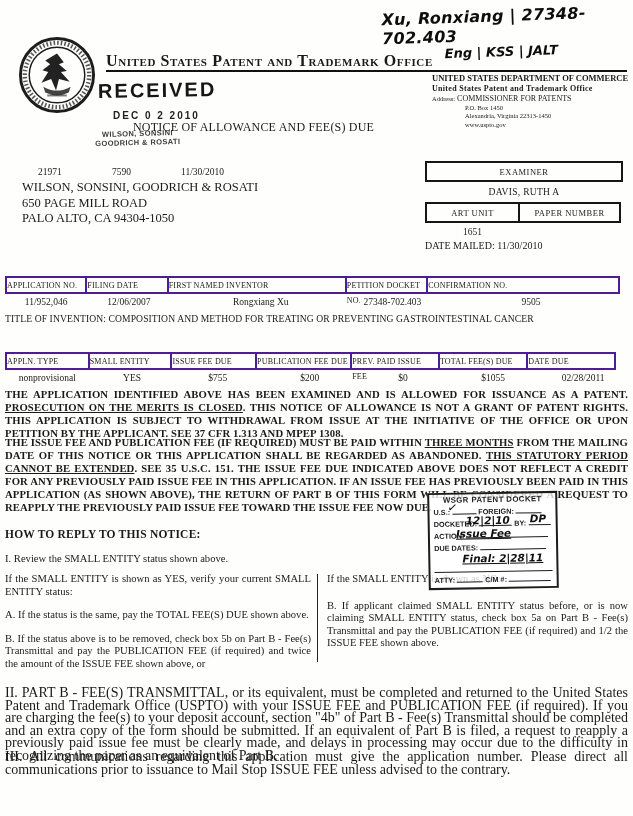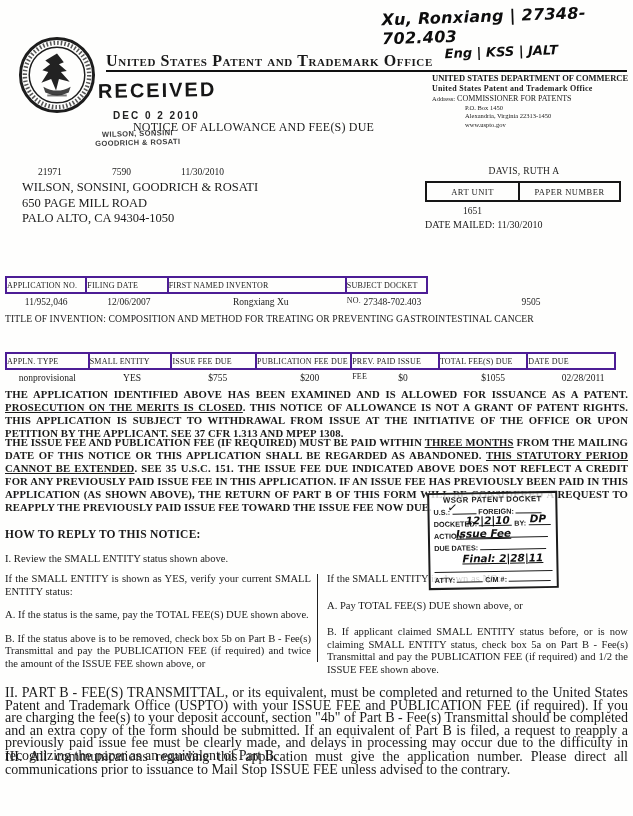--- a/index.html
+++ b/index.html
@@ -149,35 +149,37 @@
     <span class="c2">7590</span>
     <span class="c3">11/30/2010</span>
   </div>
   <div class="addressee">
     <div>WILSON, SONSINI, GOODRICH &amp; ROSATI</div>
     <div>650 PAGE MILL ROAD</div>
     <div>PALO ALTO, CA 94304-1050</div>
   </div>
 
   <div class="exam">
+    <div class="box">EXAMINER</div>
     <div class="name">DAVIS, RUTH A</div>
     <div class="row2">
       <div class="box">ART UNIT</div>
       <div class="box">PAPER NUMBER</div>
     </div>
     <div class="artval">1651</div>
     <div class="mailed">DATE MAILED: 11/30/2010</div>
   </div>
 
   <div class="tbl app-tbl">
     <div class="hrow">
       <div class="c w1">APPLICATION NO.</div>
       <div class="c w2">FILING DATE</div>
       <div class="c w3">FIRST NAMED INVENTOR</div>
-      <div class="c w4">SUBJECT DOCKET NO.</div>
+      <div class="c w4">PETITION DOCKET NO.</div>
+      <div class="c w5">CONFIRMATION NO.</div>
     </div>
     <div class="vrow">
       <div class="c w1">11/952,046</div>
       <div class="c w2">12/06/2007</div>
       <div class="c w3">Rongxiang Xu</div>
       <div class="c w4">27348-702.403</div>
       <div class="c w5">9505</div>
     </div>
   </div>
 
@@ -249,20 +251,19 @@
   <div class="htr-head">HOW TO REPLY TO THIS NOTICE:</div>
   <div class="htr-item1">I. Review the SMALL ENTITY status shown above.</div>
   <div class="col-div"></div>
   <div class="col col-left">
     <p>If the SMALL ENTITY is shown as YES, verify your current SMALL ENTITY status:</p>
     <p>A. If the status is the same, pay the TOTAL FEE(S) DUE shown above.</p>
     <p>B. If the status above is to be removed, check box 5b on Part B - Fee(s) Transmittal and pay the PUBLICATION FEE (if required) and twice the amount of the ISSUE FEE shown above, or</p>
   </div>
   <div class="col col-right">
     <p>If the SMALL ENTITY is shown as NO:</p>
-    <p style="margin-top:14px">A. Pay TOTAL FEE(S) DUE shown above, or</p>
     <p style="margin-top:14px">B. If applicant claimed SMALL ENTITY status before, or is now claiming SMALL ENTITY status, check box 5a on Part B -  Fee(s) Transmittal and pay the PUBLICATION FEE (if required) and 1/2 the ISSUE FEE shown above.</p>
   </div>
 
   <div class="sec sec-2">II. PART B -  FEE(S) TRANSMITTAL, or its equivalent, must be completed and returned to the United States Patent and Trademark Office (USPTO) with your ISSUE FEE and PUBLICATION FEE (if required). If you are charging the fee(s) to your deposit account, section "4b" of Part B -  Fee(s) Transmittal should be completed and an extra copy of the form should be submitted. If an equivalent of Part B is filed, a request to reapply a previously paid issue fee must be clearly made, and delays in processing may occur due to the difficulty in recognizing the paper as an equivalent of Part B.</div>
   <div class="sec sec-3">III. All communications regarding this application must give the application number. Please direct all communications prior to issuance to Mail Stop ISSUE FEE unless advised to the contrary.</div>
 
 </div>
 
 </body></html>

